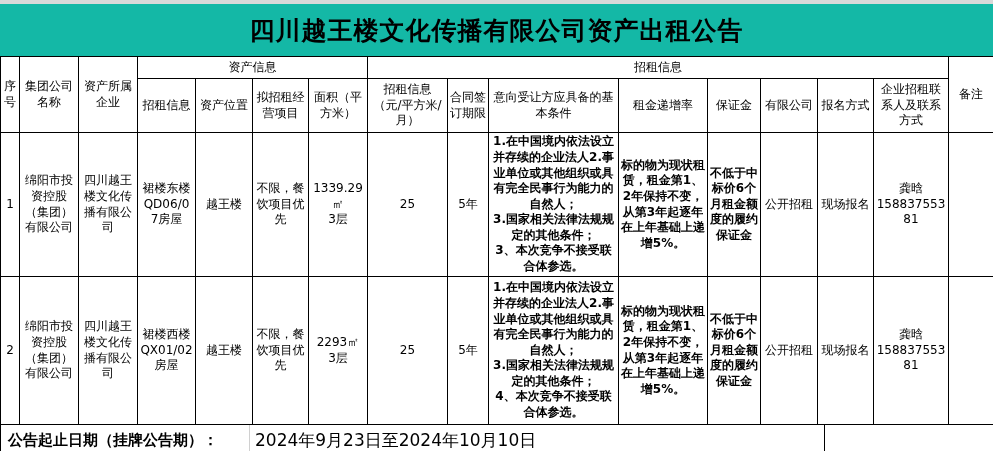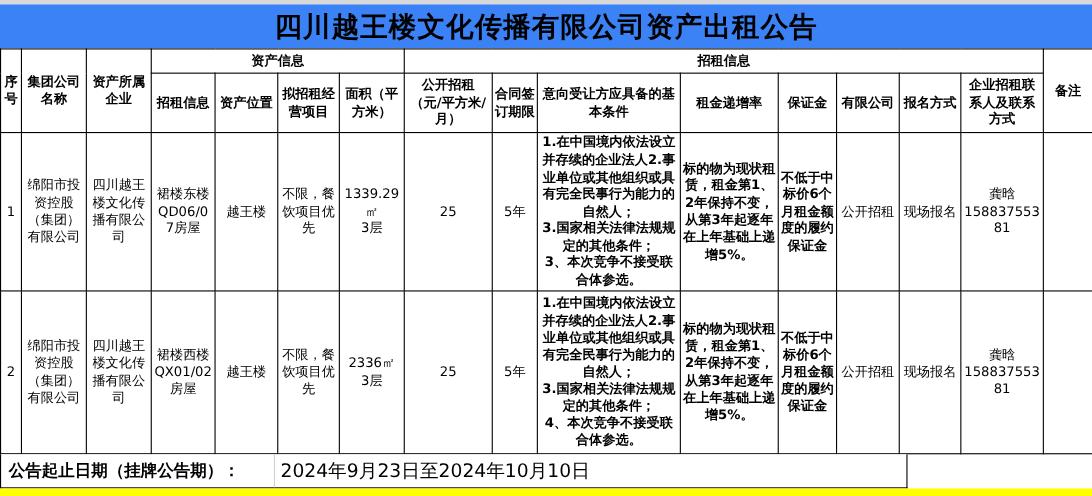--- a/index.html
+++ b/index.html
@@ -6,41 +6,41 @@
   html, body { margin: 0; padding: 0; }
   body {
     width: 993px; height: 451px;
     background: #ffffff;
     color: #000000;
     font-family: "DejaVu Sans", "Liberation Sans", sans-serif;
     overflow: hidden;
   }
   .top-edge { height: 4px; background: #d9d9d9; }
   .title-band {
-    height: 40px; background: #3b82f6;
+    height: 52px; background: #14b8a6;
     display: flex; align-items: center; justify-content: center;
   }
   .title-band .title {
     font-size: 25px; font-weight: bold; letter-spacing: 1px;
     white-space: nowrap;
   }
   table.main {
     width: 993px; table-layout: fixed; border-collapse: collapse;
     background: #ffffff;
   }
   table.main th, table.main td {
     border: 1px solid #000000;
     padding: 1px 2px;
     font-size: 12px; line-height: 1.3;
     text-align: center; vertical-align: middle;
     white-space: pre-line;
     word-break: break-all;
     overflow: hidden;
   }
-  table.main th { font-weight: bold; }
+  table.main th { font-weight: normal; }
   tr.group-row { height: 22px; }
   tr.subhead-row { height: 54px; }
   tr.data-row-1 { height: 144px; }
   tr.data-row-2 { height: 148px; }
   td.align-left { text-align: left; font-weight: bold; }
   td.contact-cell { font-size: 11px; }
   .footer-row {
     width: 825px; height: 31px;
     border-left: 1px solid #000; border-right: 1px solid #000; border-bottom: 1px solid #000;
     display: flex; align-items: stretch; background: #ffffff;
@@ -93,21 +93,21 @@
       <th rowspan="2">资产所属企业</th>
       <th colspan="4">资产信息</th>
       <th colspan="8">招租信息</th>
       <th rowspan="2">备注</th>
     </tr>
     <tr class="subhead-row">
       <th>招租信息</th>
       <th>资产位置</th>
       <th>拟招租经营项目</th>
       <th>面积（平方米）</th>
-      <th>公开招租（元/平方米/月）</th>
+      <th>招租信息（元/平方米/月）</th>
       <th>合同签订期限</th>
       <th>意向受让方应具备的基本条件</th>
       <th>租金递增率</th>
       <th>保证金</th>
       <th>有限公司</th>
       <th>报名方式</th>
       <th>企业招租联系人及联系方式</th>
     </tr>
   </thead>
   <tbody>
@@ -133,21 +133,21 @@
 15883755381</td>
       <td></td>
     </tr>
     <tr class="data-row-2">
       <td>2</td>
       <td>绵阳市投资控股（集团）有限公司</td>
       <td>四川越王楼文化传播有限公司</td>
       <td>裙楼西楼QX01/02房屋</td>
       <td>越王楼</td>
       <td>不限，餐饮项目优先</td>
-      <td>2336㎡
+      <td>2293㎡
 3层</td>
       <td>25</td>
       <td>5年</td>
       <td class="align-left">1.在中国境内依法设立并存续的企业法人2.事业单位或其他组织或具有完全民事行为能力的自然人；
 3.国家相关法律法规规定的其他条件；
 4、本次竞争不接受联合体参选。</td>
       <td class="align-left">标的物为现状租赁，租金第1、2年保持不变，从第3年起逐年在上年基础上递增5%。</td>
       <td class="align-left">不低于中标价6个月租金额度的履约保证金</td>
       <td>公开招租</td>
       <td>现场报名</td>

